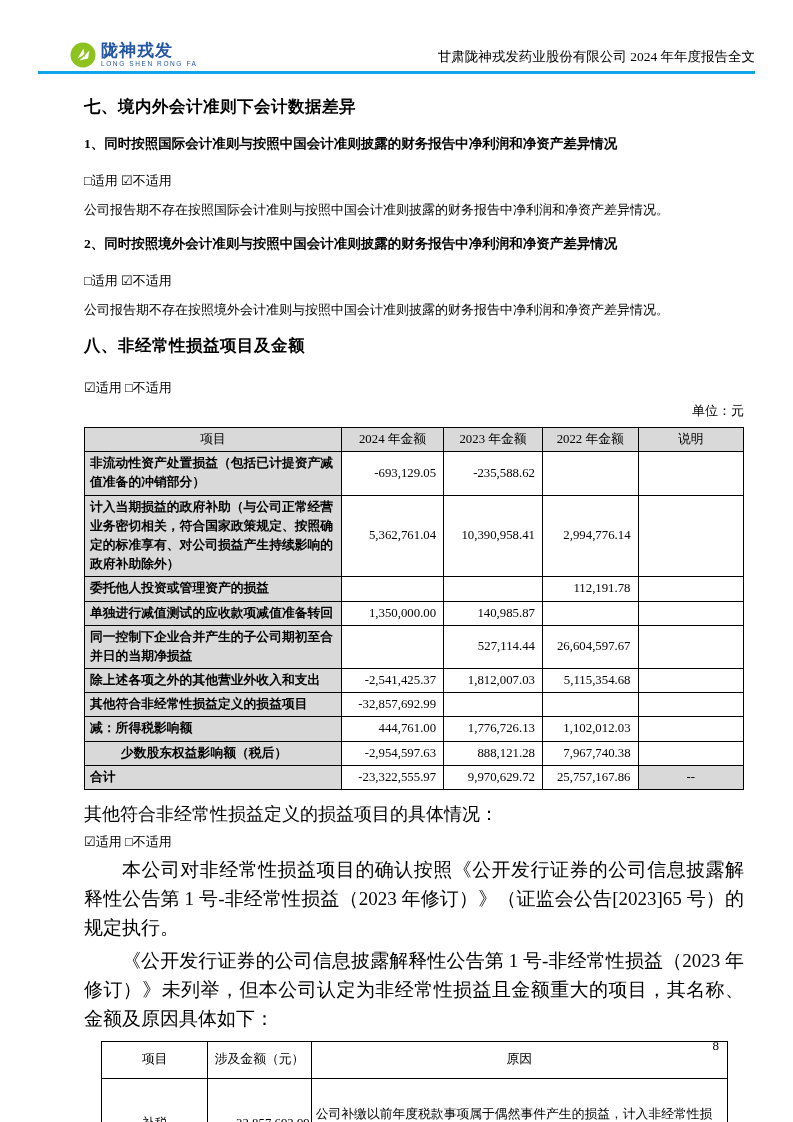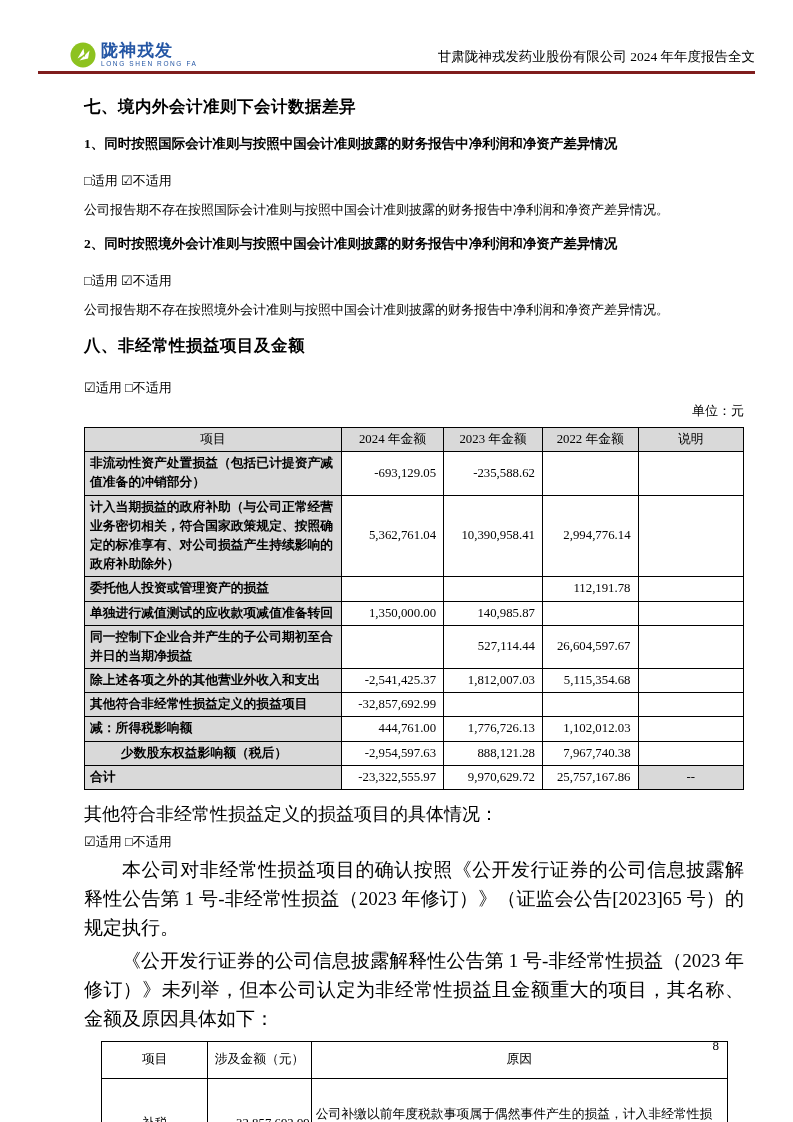--- a/index.html
+++ b/index.html
@@ -4,21 +4,21 @@
 <style>
   html,body { margin:0; padding:0; background:#888; }
   .page {
     width:793px; height:1122px; background:#ffffff; position:relative;
     margin:0 auto; overflow:hidden; color:#000;
     font-family:"Liberation Serif","DejaVu Serif",serif;
   }
   
   .header {
     position:absolute; top:42px; left:38px; width:717px;
-    border-bottom:3px solid #7f1d1d; padding-bottom:3px;
+    border-bottom:3px solid #0ea5e9; padding-bottom:3px;
     display:flex; justify-content:space-between; align-items:flex-end;
   }
   .logo { display:flex; align-items:center; gap:5px; margin-left:32px; }
   .logo svg { display:block; }
   .logo-text { display:flex; flex-direction:column; line-height:1; }
   .logo-cn { color:#2456a4; font-weight:bold; font-size:17px; letter-spacing:1px;
              font-family:"Liberation Sans","DejaVu Sans",sans-serif; }
   .logo-en { color:#2456a4; font-size:6.5px; letter-spacing:1.6px; margin-top:2px;
              font-family:"Liberation Sans","DejaVu Sans",sans-serif; }
   .doc-title { font-size:13.5px; padding-bottom:2px; }

